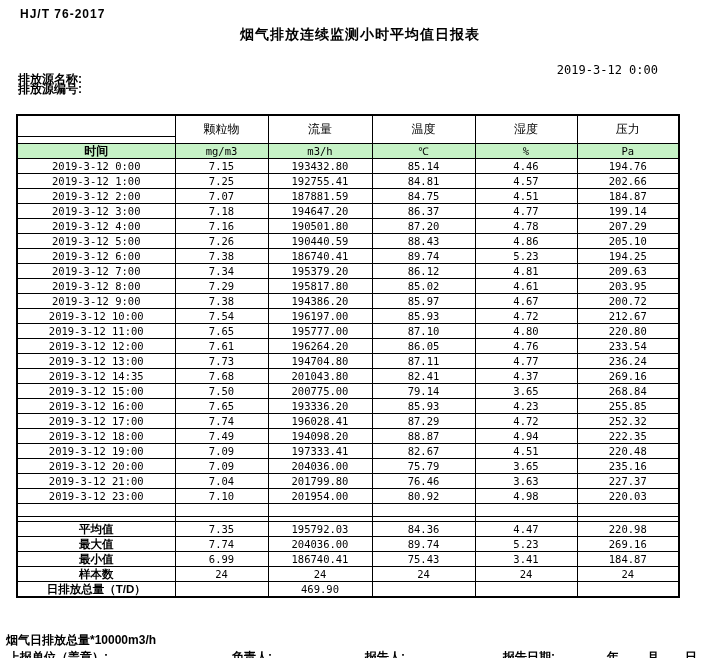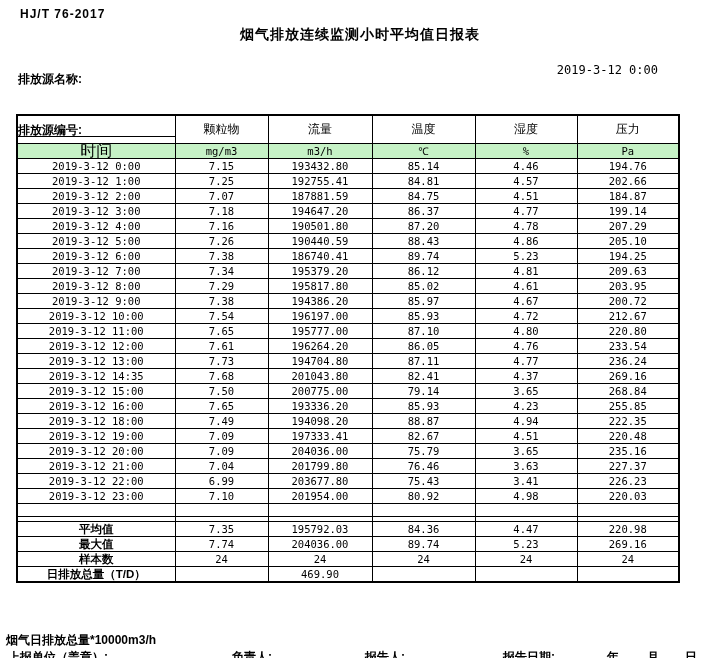--- a/index.html
+++ b/index.html
@@ -3,30 +3,30 @@
 <meta charset="utf-8">
 <style>
   * { margin:0; padding:0; box-sizing:border-box; }
   html,body { width:720px; height:667px; background:#fff; }
   body { font-family:"Liberation Sans","DejaVu Sans",sans-serif; color:#000; }
   .page { position:relative; width:720px; height:658px; background:#fff; overflow:hidden; }
 
   .std-code { position:absolute; left:20px; top:7px; font-size:12px; font-weight:bold; letter-spacing:1px; }
   .doc-title { position:absolute; left:0; top:26px; width:720px; text-align:center; font-size:14px; font-weight:bold; letter-spacing:1px; }
   .meta-name { position:absolute; left:18px; top:63px; font-size:12px; font-weight:bold;margin-top:8px; }
-  .meta-id   { position:absolute; left:18px; top:81px; font-size:12px; font-weight:bold;margin-top:41px; }
+  .meta-id   { position:absolute; left:18px; top:81px; font-size:12px; font-weight:bold; }
   .meta-date { position:absolute; right:62px; top:63px; font-size:12px; font-family:"DejaVu Sans Mono",monospace; }
 
   table.report { position:absolute; left:16px; top:114px; width:662px; border-collapse:collapse; table-layout:fixed; font-size:11px; border:2px solid #000; }
   table.report td { border:1px solid #000; text-align:center; vertical-align:middle; padding:0; height:14px; line-height:14px; overflow:hidden; white-space:nowrap; }
   tr.param-row td { height:27px; line-height:27px; font-size:12px;margin-left:41px; }
   td.split-cell { padding:0; vertical-align:top; }
   td.split-cell .split-top { height:14px; border-bottom:1px solid #000; }
   tr.unit-row td { background:#c6f2c6; }
-  td.time-head { font-weight:normal; font-size:16px; }
+  td.time-head { font-weight:bold; font-size:12px; }
   .mono { font-family:"DejaVu Sans Mono",monospace; font-size:10.5px; }
   tr.blank-row td { height:13px; }
   tr.spacer-row td { height:5px; }
   td.sum-label { font-weight:bold; font-size:11.5px; }
 
   .foot-note { position:absolute; left:6px; top:632px; font-size:12px; font-weight:bold; }
   .foot-row span { position:absolute; top:649px; font-size:12px; font-weight:bold; }
   .fp-unit { left:8px; } .fp-manager { left:232px; } .fp-reporter { left:365px; }
   .fp-date { left:503px; } .fp-year { left:607px; } .fp-month { left:647px; } .fp-day { left:685px; }
 </style>
@@ -202,20 +202,28 @@
   </tr>
         <tr>
     <td class="mono">2019-3-12 16:00</td>
     <td class="mono">7.65</td>
     <td class="mono">193336.20</td>
     <td class="mono">85.93</td>
     <td class="mono">4.23</td>
     <td class="mono">255.85</td>
   </tr>
         <tr>
+    <td class="mono">2019-3-12 17:00</td>
+    <td class="mono">7.74</td>
+    <td class="mono">196028.41</td>
+    <td class="mono">87.29</td>
+    <td class="mono">4.72</td>
+    <td class="mono">252.32</td>
+  </tr>
+        <tr>
     <td class="mono">2019-3-12 18:00</td>
     <td class="mono">7.49</td>
     <td class="mono">194098.20</td>
     <td class="mono">88.87</td>
     <td class="mono">4.94</td>
     <td class="mono">222.35</td>
   </tr>
         <tr>
     <td class="mono">2019-3-12 19:00</td>
     <td class="mono">7.09</td>
@@ -234,28 +242,20 @@
   </tr>
         <tr>
     <td class="mono">2019-3-12 21:00</td>
     <td class="mono">7.04</td>
     <td class="mono">201799.80</td>
     <td class="mono">76.46</td>
     <td class="mono">3.63</td>
     <td class="mono">227.37</td>
   </tr>
         <tr>
-    <td class="mono">2019-3-12 22:00</td>
-    <td class="mono">6.99</td>
-    <td class="mono">203677.80</td>
-    <td class="mono">75.43</td>
-    <td class="mono">3.41</td>
-    <td class="mono">226.23</td>
-  </tr>
-        <tr>
     <td class="mono">2019-3-12 23:00</td>
     <td class="mono">7.10</td>
     <td class="mono">201954.00</td>
     <td class="mono">80.92</td>
     <td class="mono">4.98</td>
     <td class="mono">220.03</td>
   </tr>
       </tbody>
       <tbody>
         <tr class="blank-row">
@@ -282,20 +282,28 @@
         <td class="mono">4.47</td>
         <td class="mono">220.98</td>
       </tr>
       <tr>
         <td class="sum-label">最大值</td>
         <td class="mono">7.74</td>
         <td class="mono">204036.00</td>
         <td class="mono">89.74</td>
         <td class="mono">5.23</td>
         <td class="mono">269.16</td>
+      </tr>
+      <tr>
+        <td class="sum-label">最小值</td>
+        <td class="mono">6.99</td>
+        <td class="mono">186740.41</td>
+        <td class="mono">75.43</td>
+        <td class="mono">3.41</td>
+        <td class="mono">184.87</td>
       </tr>
       <tr>
         <td class="sum-label">样本数</td>
         <td class="mono">24</td>
         <td class="mono">24</td>
         <td class="mono">24</td>
         <td class="mono">24</td>
         <td class="mono">24</td>
       </tr>
       <tr>

